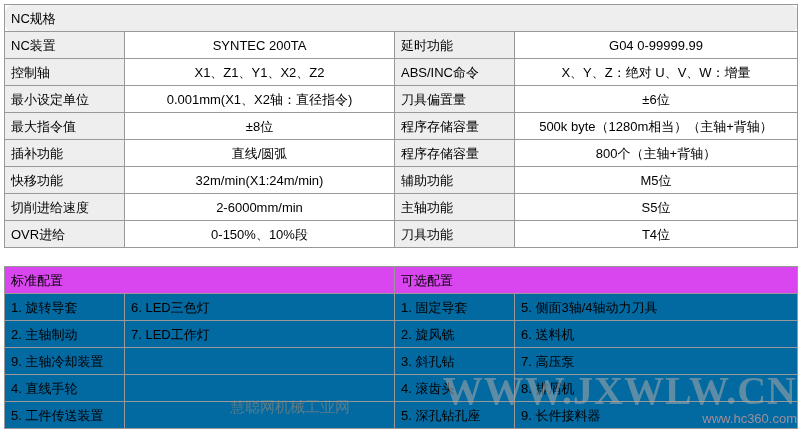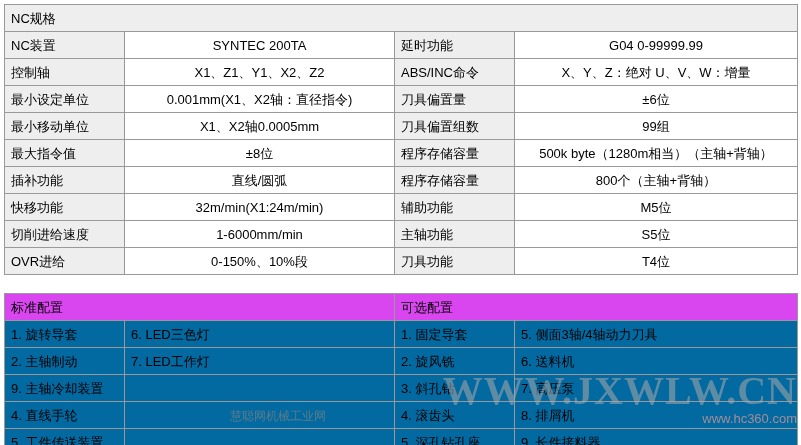--- a/index.html
+++ b/index.html
@@ -34,20 +34,21 @@
     font-weight: normal;
     font-size: 13px;
     line-height: 17px;
     height: 20px;
     vertical-align: middle;
     background: #ffffff;
   }
   .hdr-cell {
     background: #eeeeee;
     text-align: left;
+    border-radius: 8px;
   }
   .label-cell {
     background: #eeeeee;
     text-align: left;
     white-space: nowrap;
   }
   .value-cell {
     text-align: center;
   }
   .spacer {
@@ -80,23 +81,23 @@
   }
   .wm-sub {
     font-family: "Liberation Sans", sans-serif;
     font-size: 13px;
     color: rgba(200, 150, 150, 0.8);
     line-height: 15px;
   }
   .wm-mid {
     position: absolute;
     left: 230px;
-    bottom: 20px;
+    bottom: 28px;
     font-family: Liberation Serif, serif;
-    font-size: 12px;
+    font-size: 15px;
     color: rgba(160, 140, 120, 0.55);
     pointer-events: none;
     user-select: none;
   }
 </style>
 </head>
 <body>
 
 <div class="page">
 
@@ -123,46 +124,40 @@
         <td class="label-cell">ABS/INC命令</td>
         <td class="value-cell">X、Y、Z：绝对 U、V、W：增量</td>
       </tr>
       <tr>
         <td class="label-cell">最小设定单位</td>
         <td class="value-cell">0.001mm(X1、X2轴：直径指令)</td>
         <td class="label-cell">刀具偏置量</td>
         <td class="value-cell">±6位</td>
       </tr>
       <tr>
-        <td class="label-cell">最小移动单位</td>
-        <td class="value-cell">X1、X2轴0.0005mm</td>
-        <td class="label-cell">刀具偏置组数</td>
-        <td class="value-cell">99组</td>
-      </tr>
-      <tr>
         <td class="label-cell">最大指令值</td>
         <td class="value-cell">±8位</td>
         <td class="label-cell">程序存储容量</td>
         <td class="value-cell">500k byte（1280m相当）（主轴+背轴）</td>
       </tr>
       <tr>
         <td class="label-cell">插补功能</td>
         <td class="value-cell">直线/圆弧</td>
         <td class="label-cell">程序存储容量</td>
         <td class="value-cell">800个（主轴+背轴）</td>
       </tr>
       <tr>
         <td class="label-cell">快移功能</td>
         <td class="value-cell">32m/min(X1:24m/min)</td>
         <td class="label-cell">辅助功能</td>
         <td class="value-cell">M5位</td>
       </tr>
       <tr>
         <td class="label-cell">切削进给速度</td>
-        <td class="value-cell">1-6000mm/min</td>
+        <td class="value-cell">2-6000mm/min</td>
         <td class="label-cell">主轴功能</td>
         <td class="value-cell">S5位</td>
       </tr>
       <tr>
         <td class="label-cell">OVR进给</td>
         <td class="value-cell">0-150%、10%段</td>
         <td class="label-cell">刀具功能</td>
         <td class="value-cell">T4位</td>
       </tr>
     </tbody>

